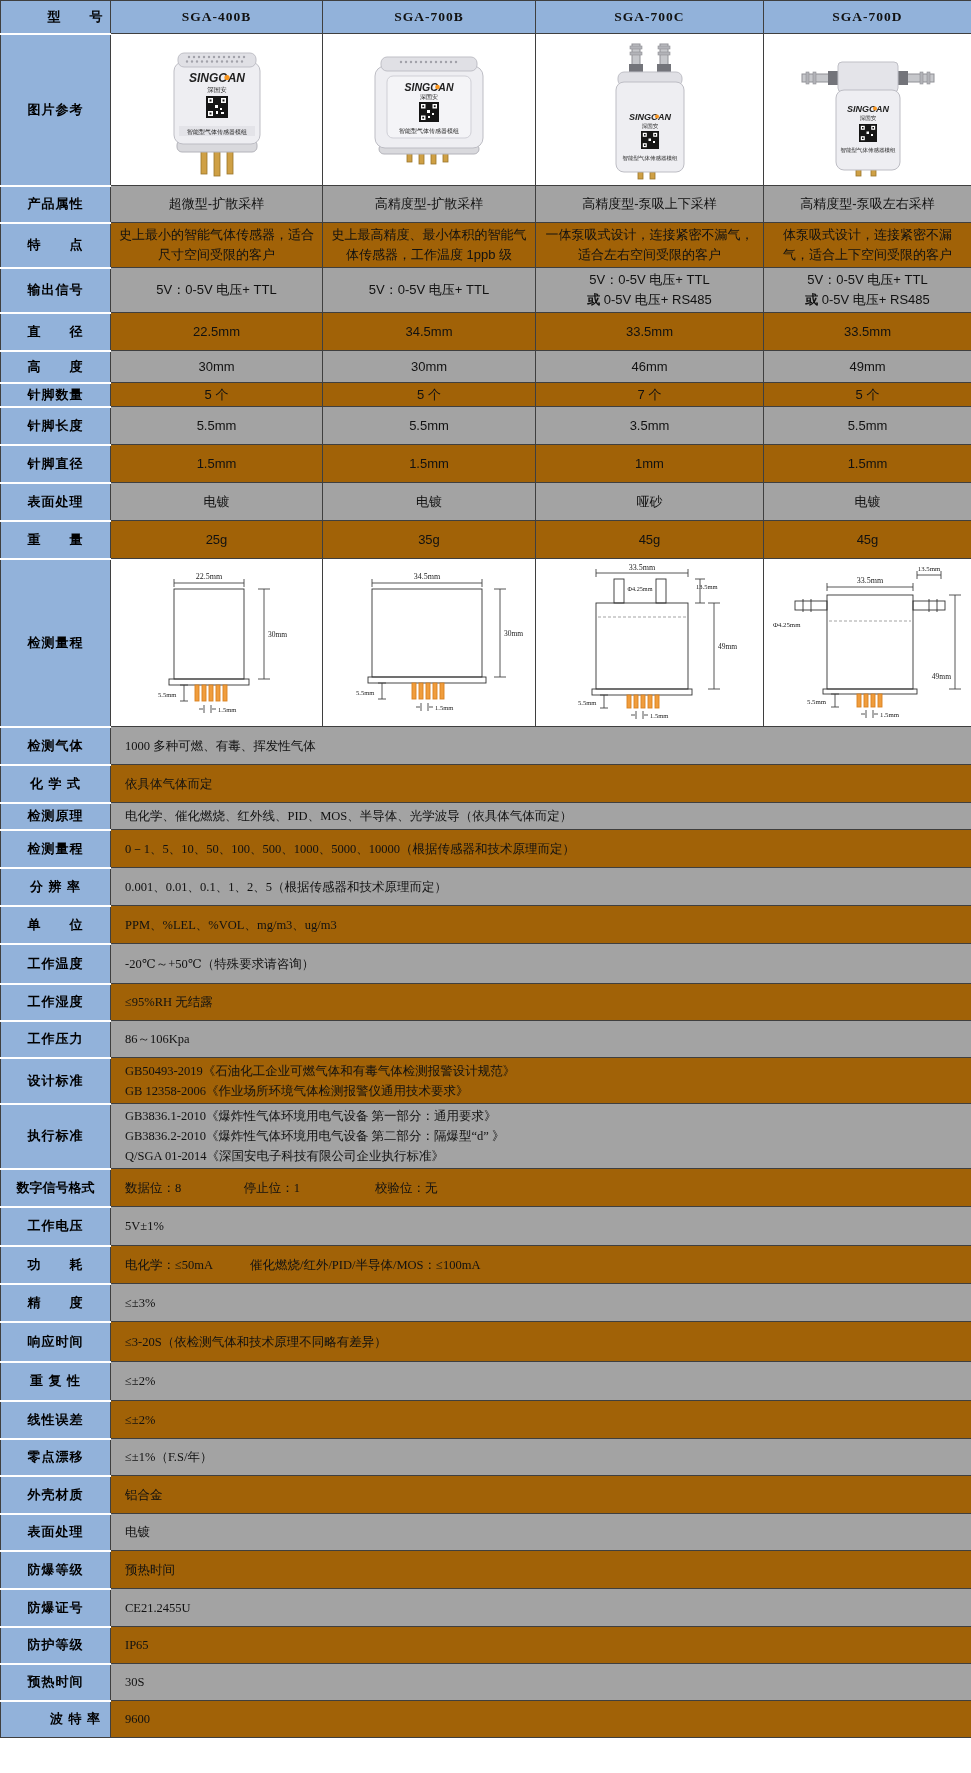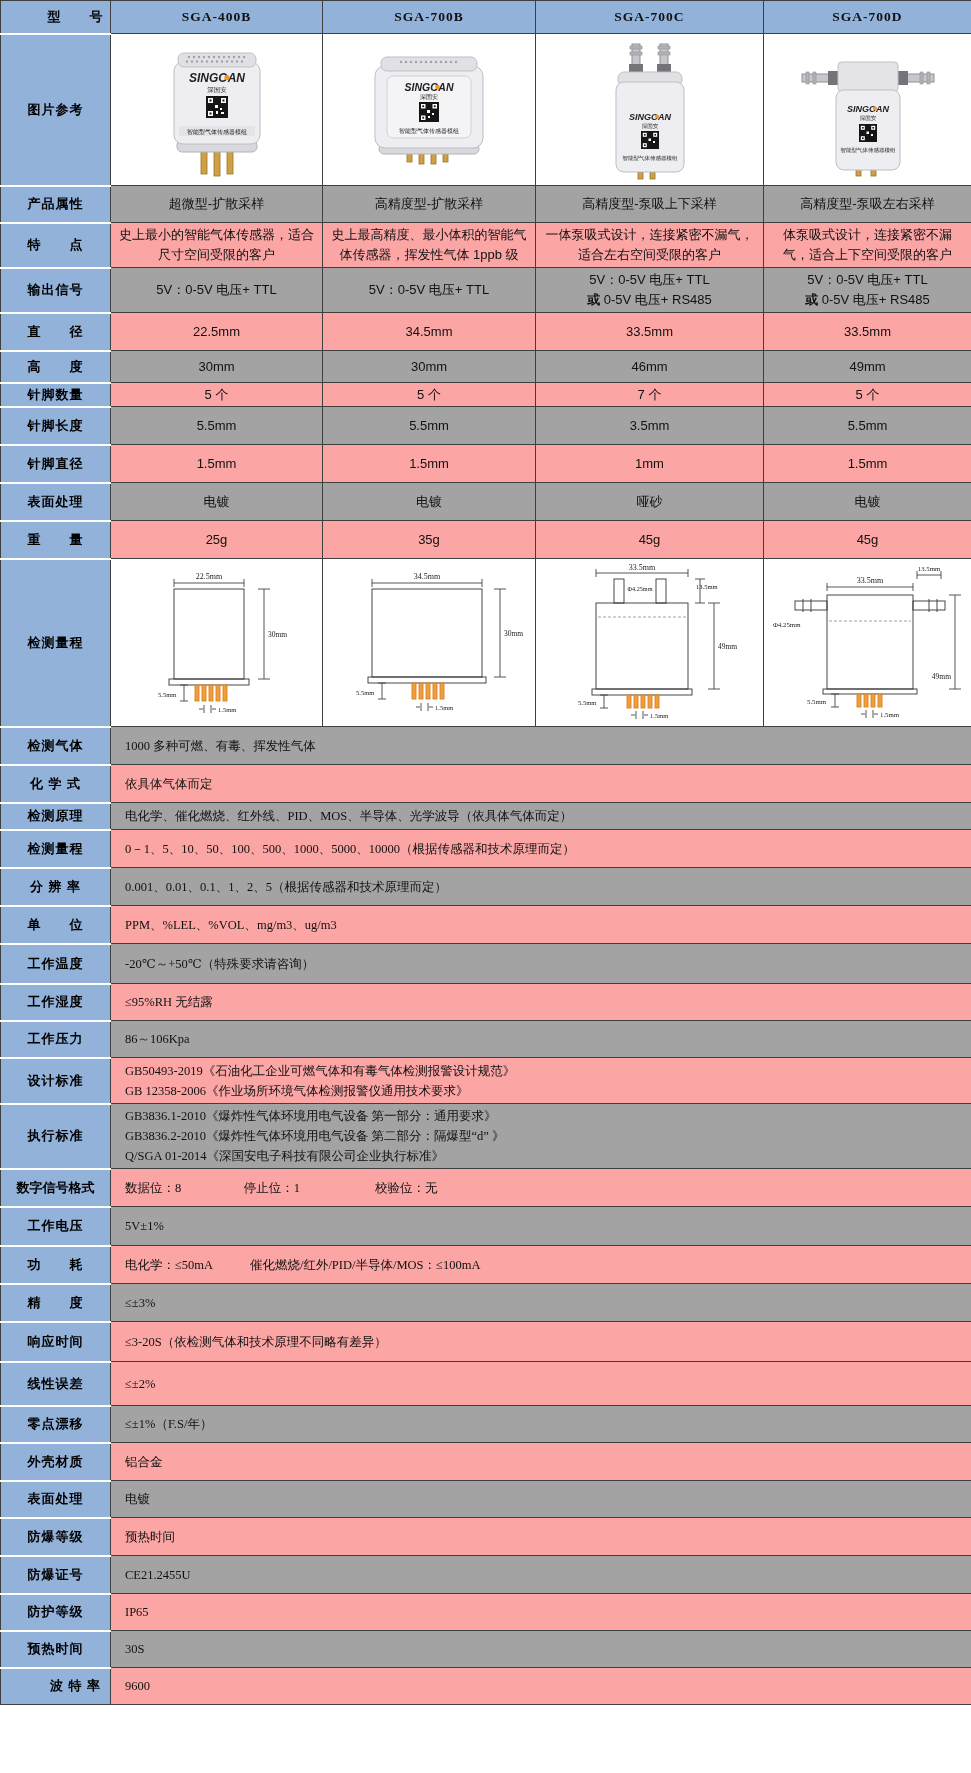--- a/index.html
+++ b/index.html
@@ -10,21 +10,21 @@
   td.lbl{background:#92B2DA;text-align:center;font-weight:bold;font-size:13px;
          border-top:2px solid #fff;border-bottom:2px solid #fff;letter-spacing:1px;color:#000;}
   tr.first td.lbl{border-top:1px solid #3f3f3f;padding-left:40px;}
   tr.last  td.lbl{border-bottom:1px solid #3f3f3f;padding-left:40px;}
   td.model{background:#92B2DA;text-align:center;font-weight:bold;font-size:13.5px;
            font-family:"Liberation Serif","DejaVu Serif",serif;letter-spacing:1px;}
   
   td.vc{text-align:center;font-size:13px;}
   td.white{background:#fff;}
   tr.dark  td.vc, tr.dark  td.sv{background:#a3a3a3;}
-  tr.light td.vc, tr.light td.sv{background:#fca5a5;}
+  tr.light td.vc, tr.light td.sv{background:#a16207;}
   td.feature{padding:2px 8px;line-height:20px;}
   td.out{line-height:20px;}
   .out2::first-letter{font-weight:bold;}
   
   td.sv{font-family:"Liberation Serif","DejaVu Serif",serif;font-size:12.5px;text-align:left;
         padding:2px 4px 2px 14px;white-space:pre-line;line-height:20px;}
   .photo-wrap,.diag-wrap{display:flex;align-items:center;justify-content:center;height:100%;}
   svg text{font-family:"Liberation Serif","DejaVu Serif",serif;fill:#222;}
   svg .brand{font-family:"Liberation Sans","DejaVu Sans",sans-serif;font-weight:bold;font-style:italic;}
   .spacer{height:9px;background:#fff;}
@@ -191,21 +191,21 @@
   <td class="lbl">产品属性</td>
   <td class="vc">超微型-扩散采样</td>
   <td class="vc">高精度型-扩散采样</td>
   <td class="vc">高精度型-泵吸上下采样</td>
   <td class="vc">高精度型-泵吸左右采样</td>
 </tr>
 
 <tr class="light" style="height:44px">
   <td class="lbl">特　　点</td>
   <td class="vc feature">史上最小的智能气体传感器，适合尺寸空间受限的客户</td>
-  <td class="vc feature">史上最高精度、最小体积的智能气体传感器，挥发性气体 1ppb 级</td>
+  <td class="vc feature">史上最高精度、最小体积的智能气体传感器，工作温度 1ppb 级</td>
   <td class="vc feature">一体泵吸式设计，连接紧密不漏气，适合左右空间受限的客户</td>
   <td class="vc feature">体泵吸式设计，连接紧密不漏气，适合上下空间受限的客户</td>
 </tr>
 
 <tr class="dark" style="height:45px">
   <td class="lbl">输出信号</td>
   <td class="vc out">
           <div>5V：0-5V 电压+ TTL</div>
         </td>
   <td class="vc out">
@@ -490,21 +490,25 @@
         <td class="sv" colspan="4">电化学：≤50mA　　　催化燃烧/红外/PID/半导体/MOS：≤100mA</td>
       </tr>
 <tr class="dark" style="height:38px">
         <td class="lbl">精　　度</td>
         <td class="sv" colspan="4">≤±3%</td>
       </tr>
 <tr class="light" style="height:40px">
         <td class="lbl">响应时间</td>
         <td class="sv" colspan="4">≤3-20S（依检测气体和技术原理不同略有差异）</td>
       </tr>
-<tr class="light" style="height:44px">
+<tr class="dark" style="height:39px">
+        <td class="lbl">重 复 性</td>
+        <td class="sv" colspan="4">≤±2%</td>
+      </tr>
+<tr class="light" style="height:38px">
         <td class="lbl">线性误差</td>
         <td class="sv" colspan="4">≤±2%</td>
       </tr>
 <tr class="dark" style="height:37px">
         <td class="lbl">零点漂移</td>
         <td class="sv" colspan="4">≤±1%（F.S/年）</td>
       </tr>
 <tr class="light" style="height:38px">
         <td class="lbl">外壳材质</td>
         <td class="sv" colspan="4">铝合金</td>

